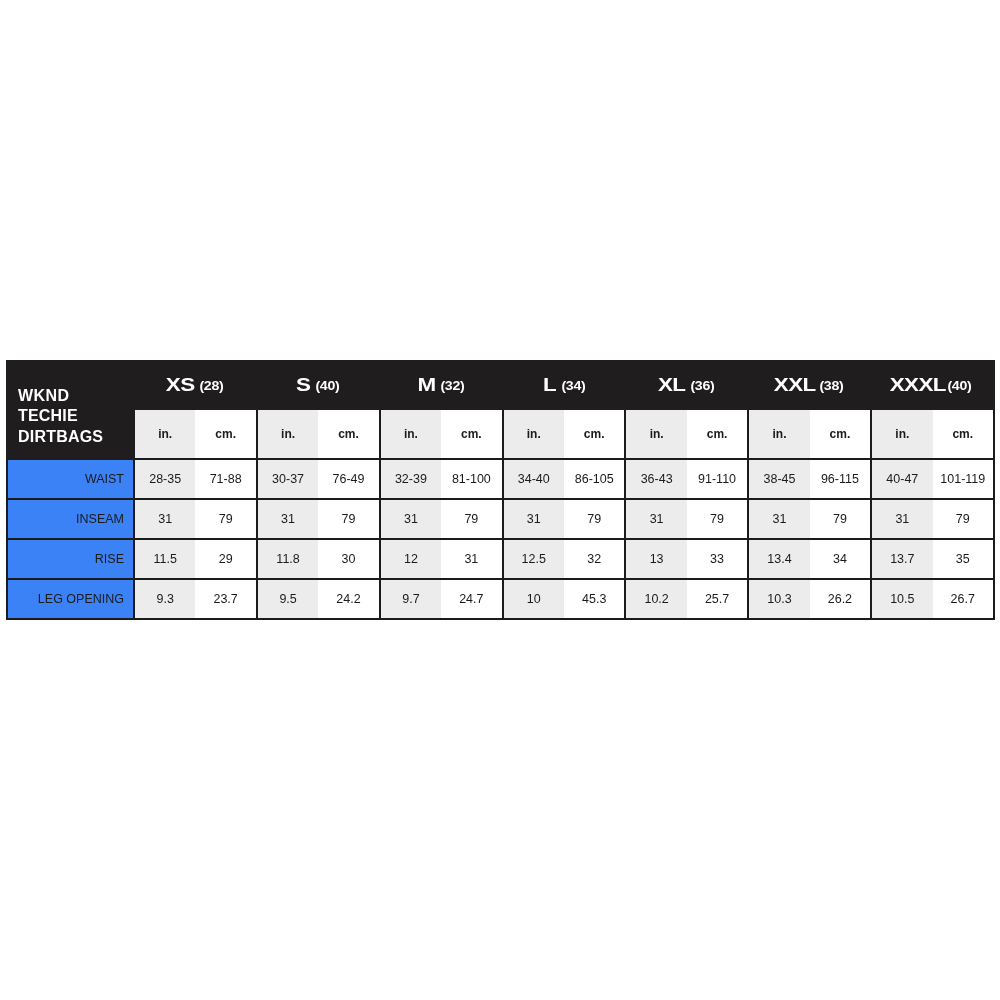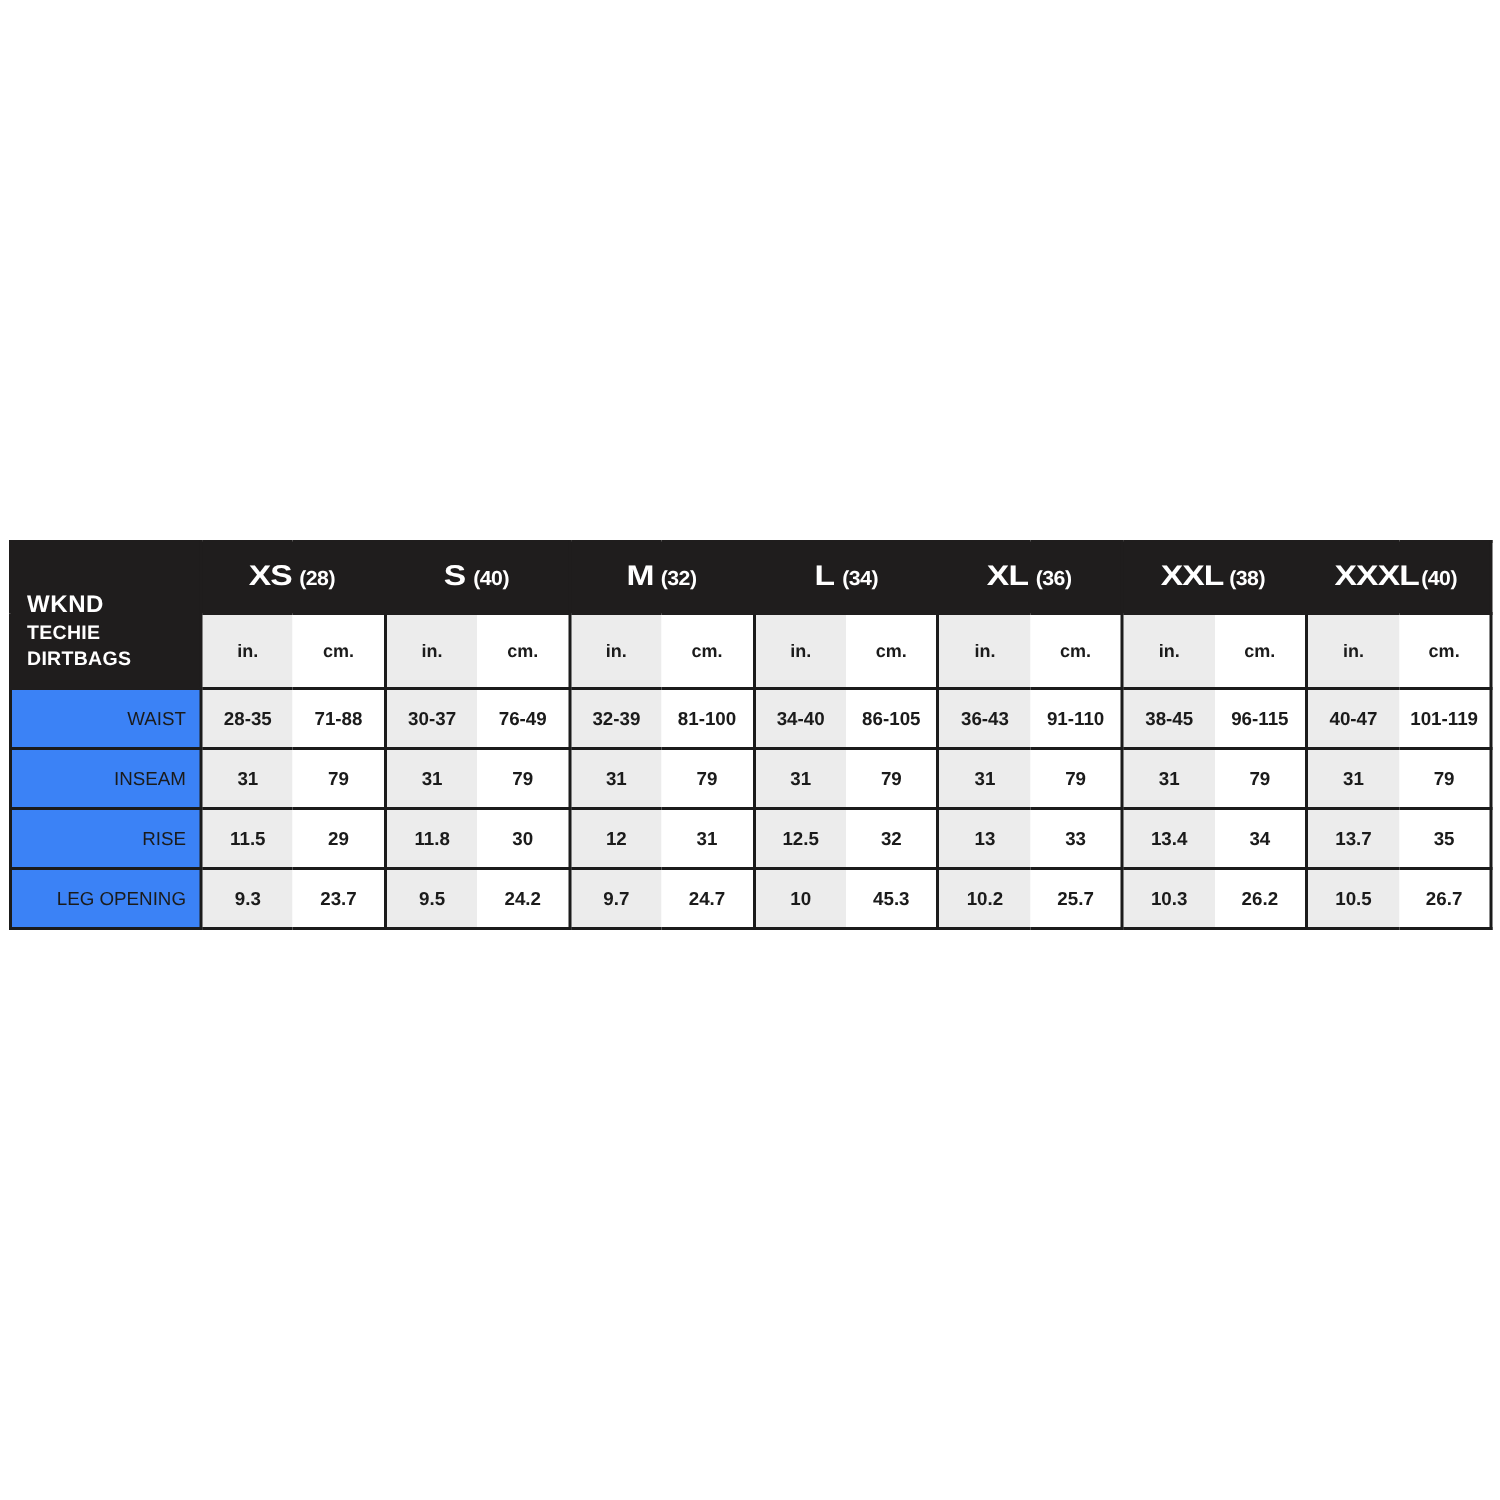--- a/index.html
+++ b/index.html
@@ -54,21 +54,21 @@
     width: 127px;
   }
   .brand-name {
     font-size: 16px;
     font-weight: bold;
     letter-spacing: 0.4px;
     line-height: 1.25;
     display: block;
   }
   .brand-tag {
-    font-size: 13px;
+    font-size: 16px;
     font-weight: bold;
     letter-spacing: 0.2px;
     line-height: 1.3;
     display: block;
   }
 
   
   .size-head {
     background: #1f1d1d;
     color: #ffffff;
@@ -123,21 +123,21 @@
     font-size: 12.5px;
     font-weight: normal;
     color: #1b1b1b;
     background: #3b82f6;
     height: 38px;
     white-space: nowrap;
   }
   .data-cell {
     text-align: center;
     font-size: 12.5px;
-    font-weight: bold;
+    font-weight: normal;
     color: #1b1b1b;
     background: #ffffff;
     height: 38px;
     white-space: nowrap;
   }
   .data-cell.shaded { background: #ececec; }
   .data-cell.nob-left { border-left: 0; margin-left: 28px; }
   .data-cell.nob-right { border-right: 0; }
 
   

